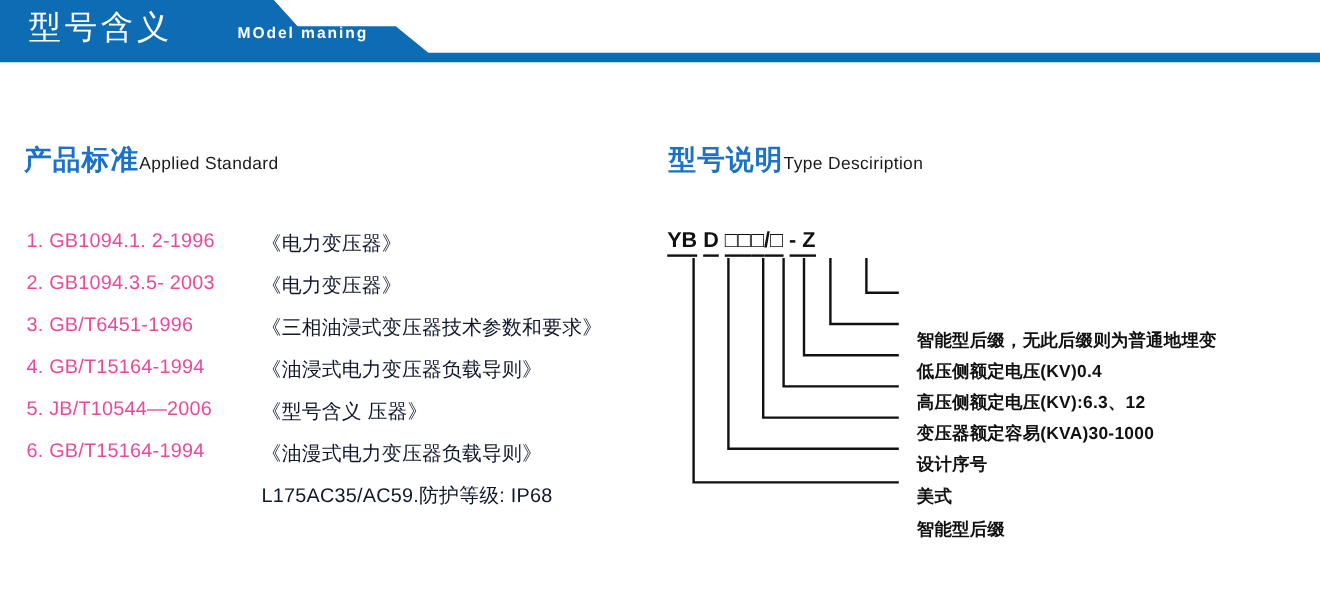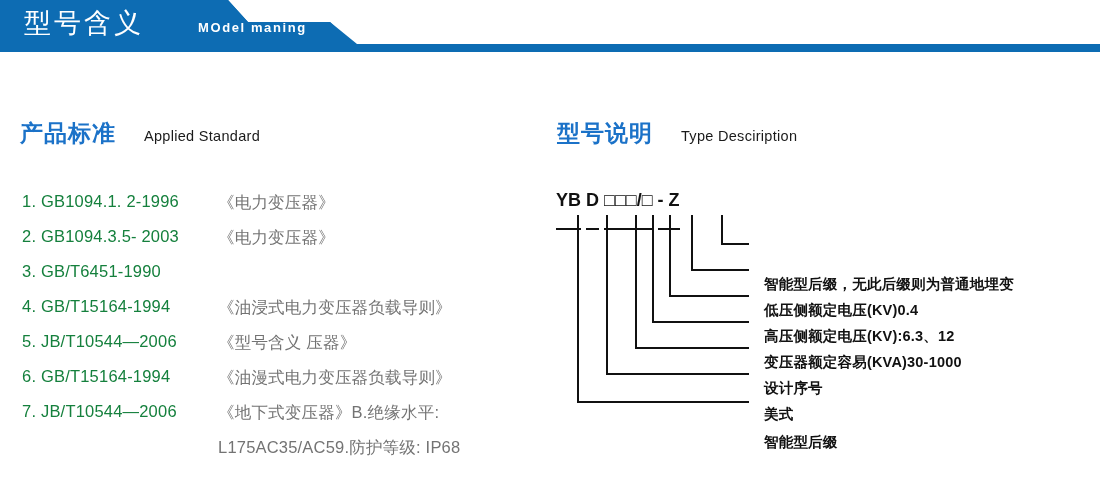--- a/index.html
+++ b/index.html
@@ -38,42 +38,42 @@
   .sec-head { position: absolute; white-space: nowrap; }
   .sec-cn {
     font-size: 23px; font-weight: bold;
     color: #1b72c8; letter-spacing: 1px;
     display: inline-block; vertical-align: baseline;
   }
   .sec-en {
     font-size: 14.5px; color: #1a1a1a;
     letter-spacing: .3px;
     display: inline-block; vertical-align: baseline;
-    margin-left: 28px;
+    margin-left: 0;
   }
   #sec-left  { left: 20px;  top: 118px; }
   #sec-right { left: 557px; top: 118px; }
 
   
   #standards {
     position: absolute; left: 22px; top: 192px;
     width: 520px;
   }
   .std-row {
     display: flex;
     height: 35px; align-items: flex-start;
     white-space: nowrap;
   }
   .std-code {
-    font-size: 16.5px; color: #15803d;
+    font-size: 16.5px; color: #ec4899;
     letter-spacing: .2px;
     width: 196px; flex: 0 0 196px;
   }
   .std-name {
-    font-size: 16.5px; color: #737373;
+    font-size: 16.5px; color: #0f172a;
     letter-spacing: .2px;
     text-align: right;
   }
   .std-cont {
     display: flex; height: 40px;
     white-space: nowrap;
   }
   .std-cont .std-code { visibility: hidden; }
 
   
@@ -81,21 +81,21 @@
     position: absolute; left: 552px; top: 190px;
     width: 540px; height: 250px;
   }
   #code-line {
     position: absolute; left: 4px; top: 0;
     font-size: 18px; font-weight: bold;
     color: #111111; letter-spacing: 0;
     white-space: nowrap; height: 24px;
   }
   #code-line span { display: inline-block; }
-  .code-seg { border-bottom: 2px solid #111111; padding-bottom: 17px; }
+  .code-seg { border-bottom: 2px solid #111111; padding-bottom: 1px; }
   .code-gap { width: 5px; }
   #leaders {
     position: absolute; left: 0; top: 0;
     width: 540px; height: 250px;
     overflow: visible;
   }
   #labels {
     position: absolute; left: 196px; top: 0;
     width: 344px;
   }
@@ -130,37 +130,34 @@
 <div id="standards">
   <div class="std-row">
     <span class="std-code">1. GB1094.1. 2-1996</span>
     <span class="std-name">《电力变压器》</span>
   </div>
   <div class="std-row">
     <span class="std-code">2. GB1094.3.5- 2003</span>
     <span class="std-name">《电力变压器》</span>
   </div>
   <div class="std-row">
-    <span class="std-code">3. GB/T6451-1990</span>
+    <span class="std-code">3. GB/T6451-1996</span>
+    <span class="std-name">《三相油浸式变压器技术参数和要求》</span>
   </div>
   <div class="std-row">
     <span class="std-code">4. GB/T15164-1994</span>
     <span class="std-name">《油浸式电力变压器负载导则》</span>
   </div>
   <div class="std-row">
     <span class="std-code">5. JB/T10544—2006</span>
     <span class="std-name">《型号含义 压器》</span>
   </div>
   <div class="std-row">
     <span class="std-code">6. GB/T15164-1994</span>
     <span class="std-name">《油漫式电力变压器负载导则》</span>
-  </div>
-  <div class="std-row">
-    <span class="std-code">7. JB/T10544—2006</span>
-    <span class="std-name">《地下式变压器》B.绝缘水平:</span>
   </div>
   <div class="std-cont">
     <span class="std-code">7. JB/T10544—2006</span>
     <span class="std-name">L175AC35/AC59.防护等级: IP68</span>
   </div>
 </div>
 
 <div id="diagram">
 
   <div id="code-line">

